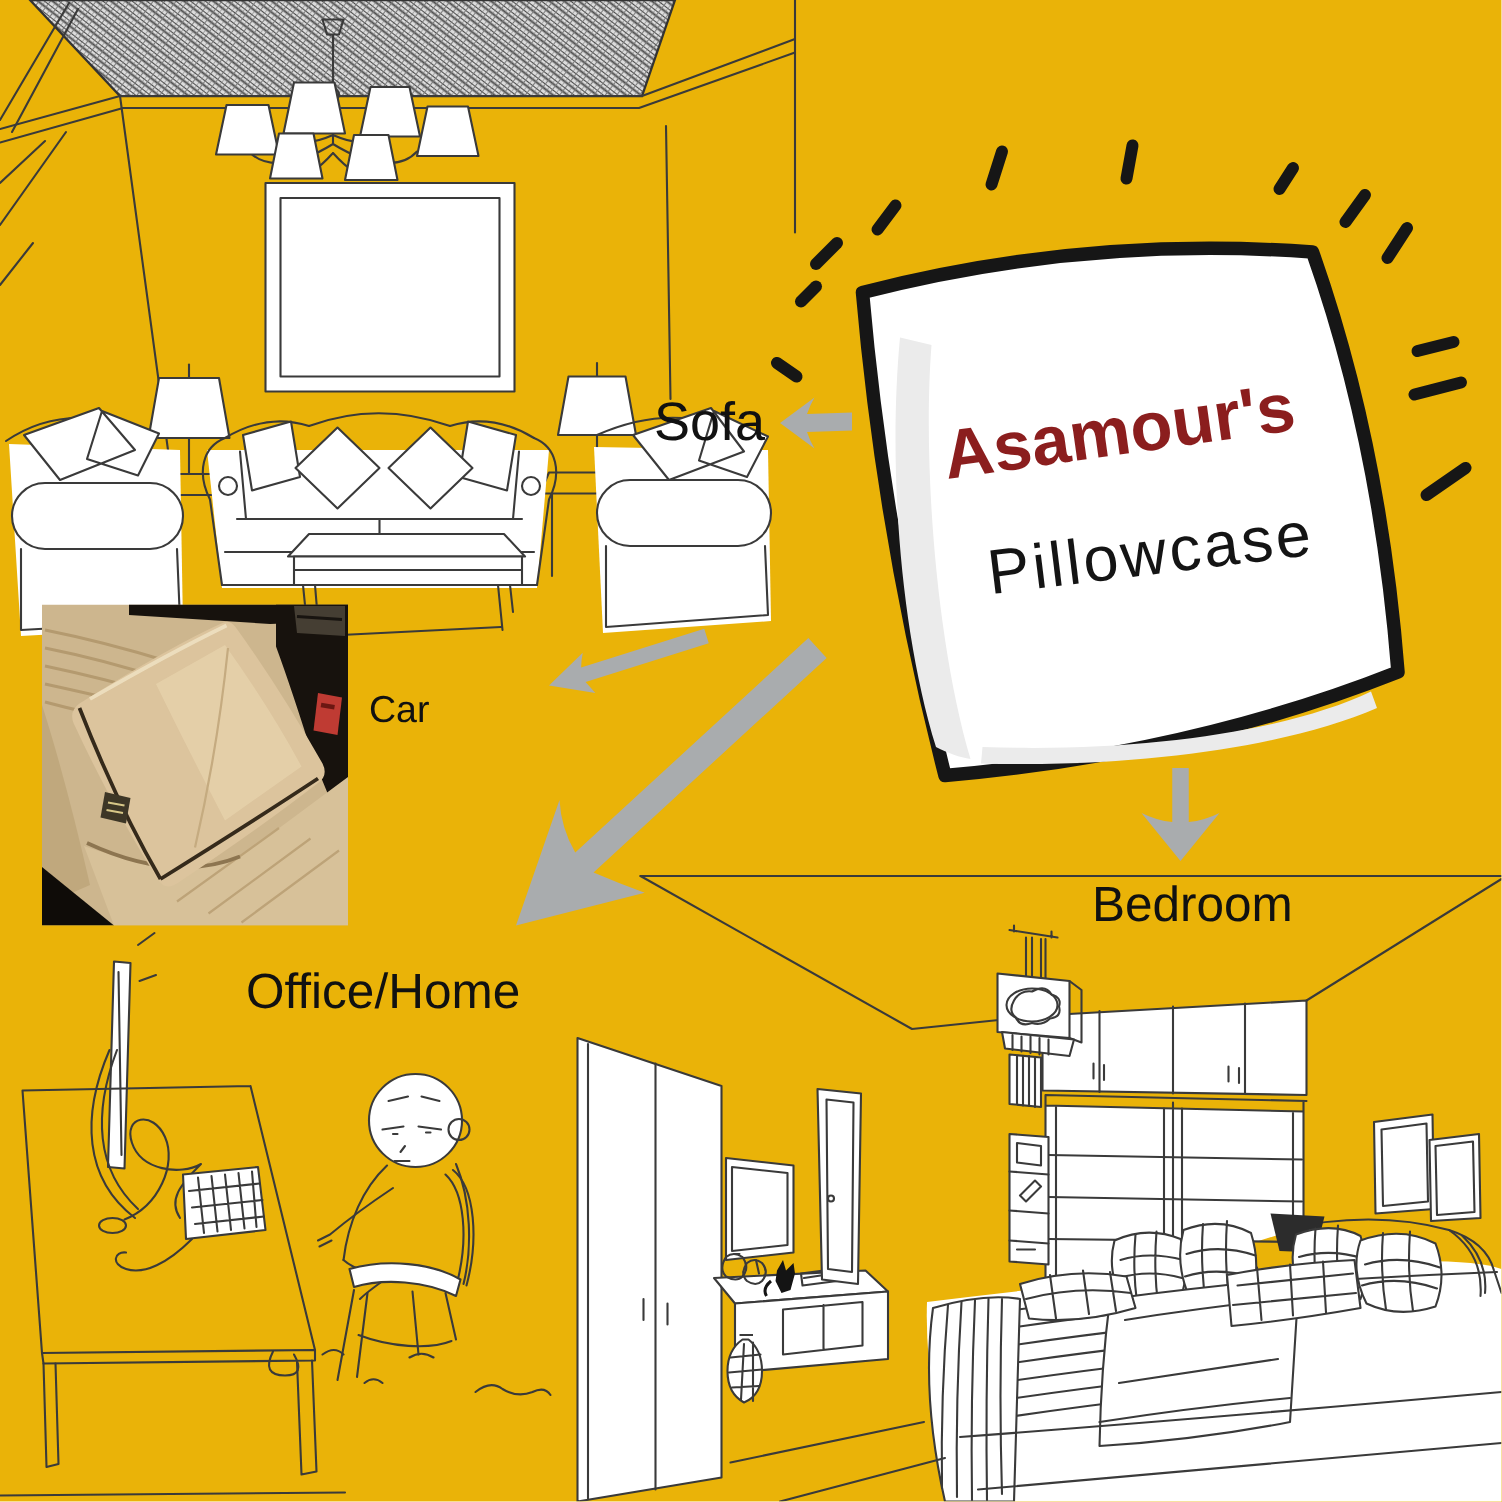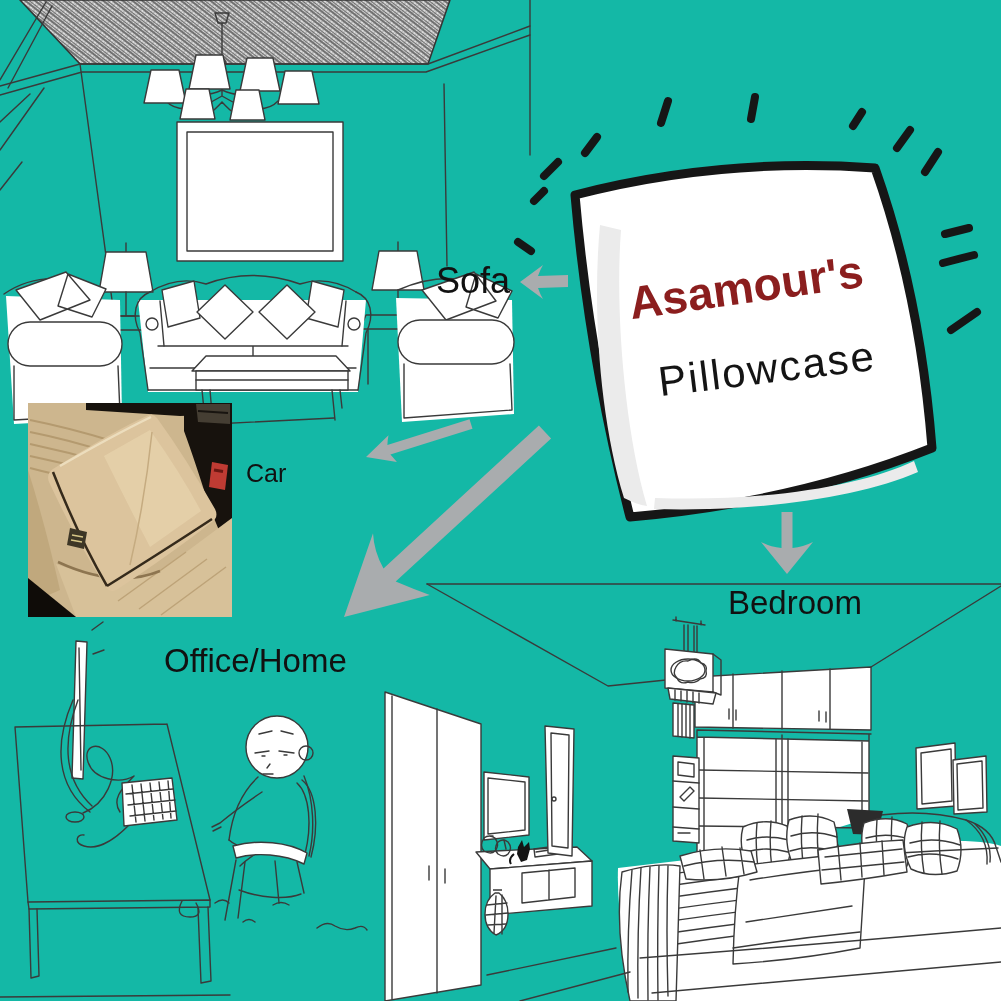--- a/index.html
+++ b/index.html
@@ -1,16 +1,16 @@
 <!DOCTYPE html>
 <html style="--brand-text: #8b1e1e; --product-text: #141414; --label-text: #111111; --arrow-gray: #a9acae; --sketch-line: #3a3a3a; --pillow-outline: #161616; --photo-seat-beige: #cdb68e; --photo-pillow-beige: #dcc49d; --photo-dark: #17120d; --photo-buckle-red: #bf3b33;"><head>
 <meta charset="utf-8">
 <style>
   html,body{margin:0;padding:0;background:#fff;}
-  #canvas{position:relative;width:1001px;height:1001px;background:#14b8a6;overflow:hidden;
+  #canvas{position:relative;width:1001px;height:1001px;background:#eab308;overflow:hidden;
           font-family:"Liberation Sans",sans-serif;}
   #art{position:absolute;left:0;top:0;width:1001px;height:1001px;}
   .sk{stroke:var(--sketch-line);fill:none;stroke-width:1.4;stroke-linecap:round;stroke-linejoin:round;}
   .skf{stroke:var(--sketch-line);fill:#ffffff;stroke-width:1.4;stroke-linejoin:round;}
   .ray{stroke:var(--pillow-outline);stroke-width:8;stroke-linecap:round;}
   .arrow{fill:var(--arrow-gray);}
   .label{position:absolute;color:var(--label-text);line-height:1;white-space:nowrap;}
   .ptext{position:absolute;line-height:1;text-align:center;white-space:nowrap;}
   #brand-text{left:596px;top:264px;width:300px;font-size:46px;font-weight:bold;
               color:var(--brand-text);transform:rotate(-8deg);}

